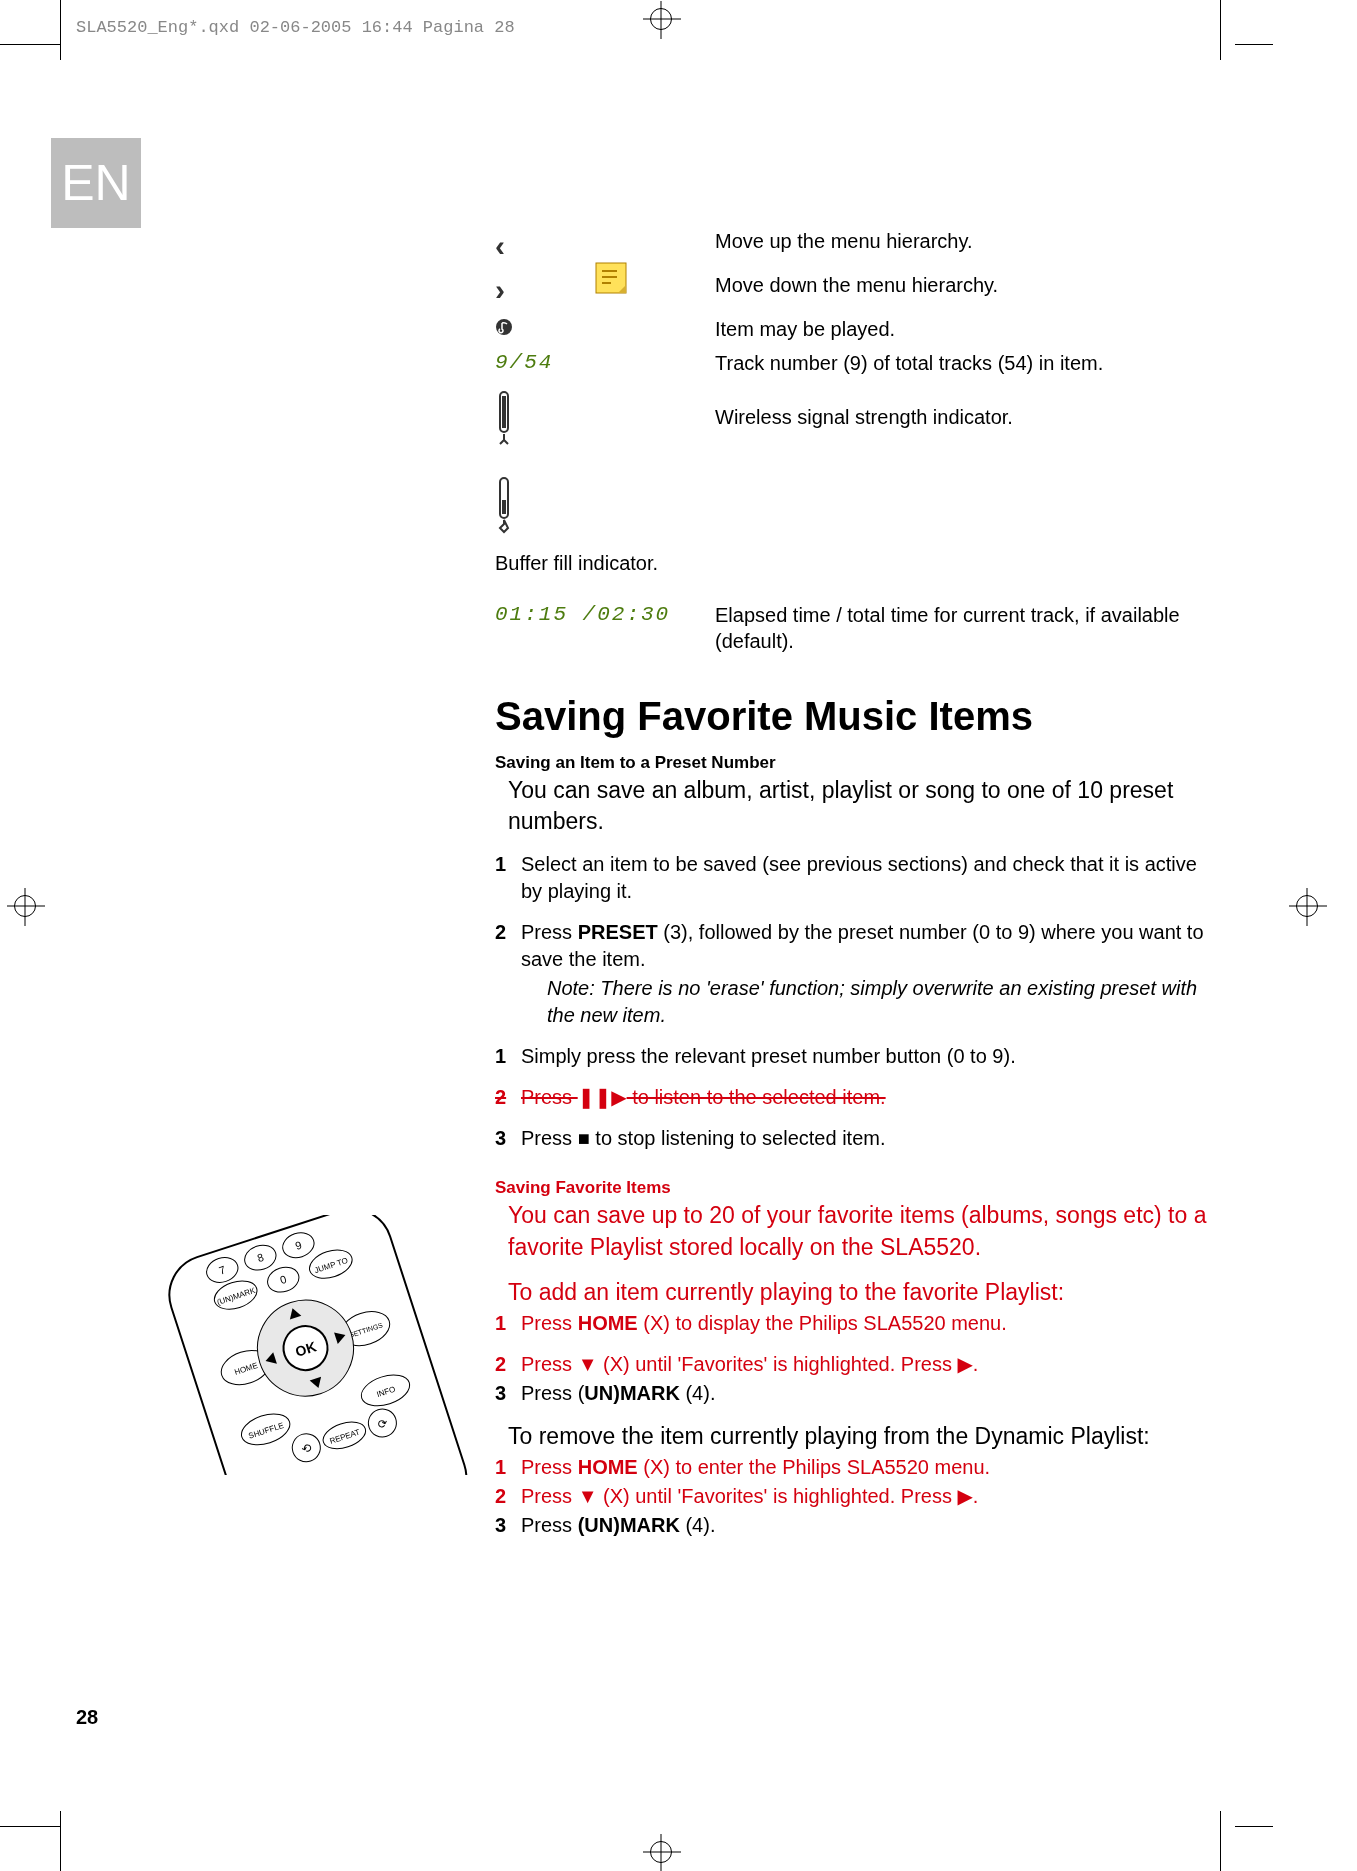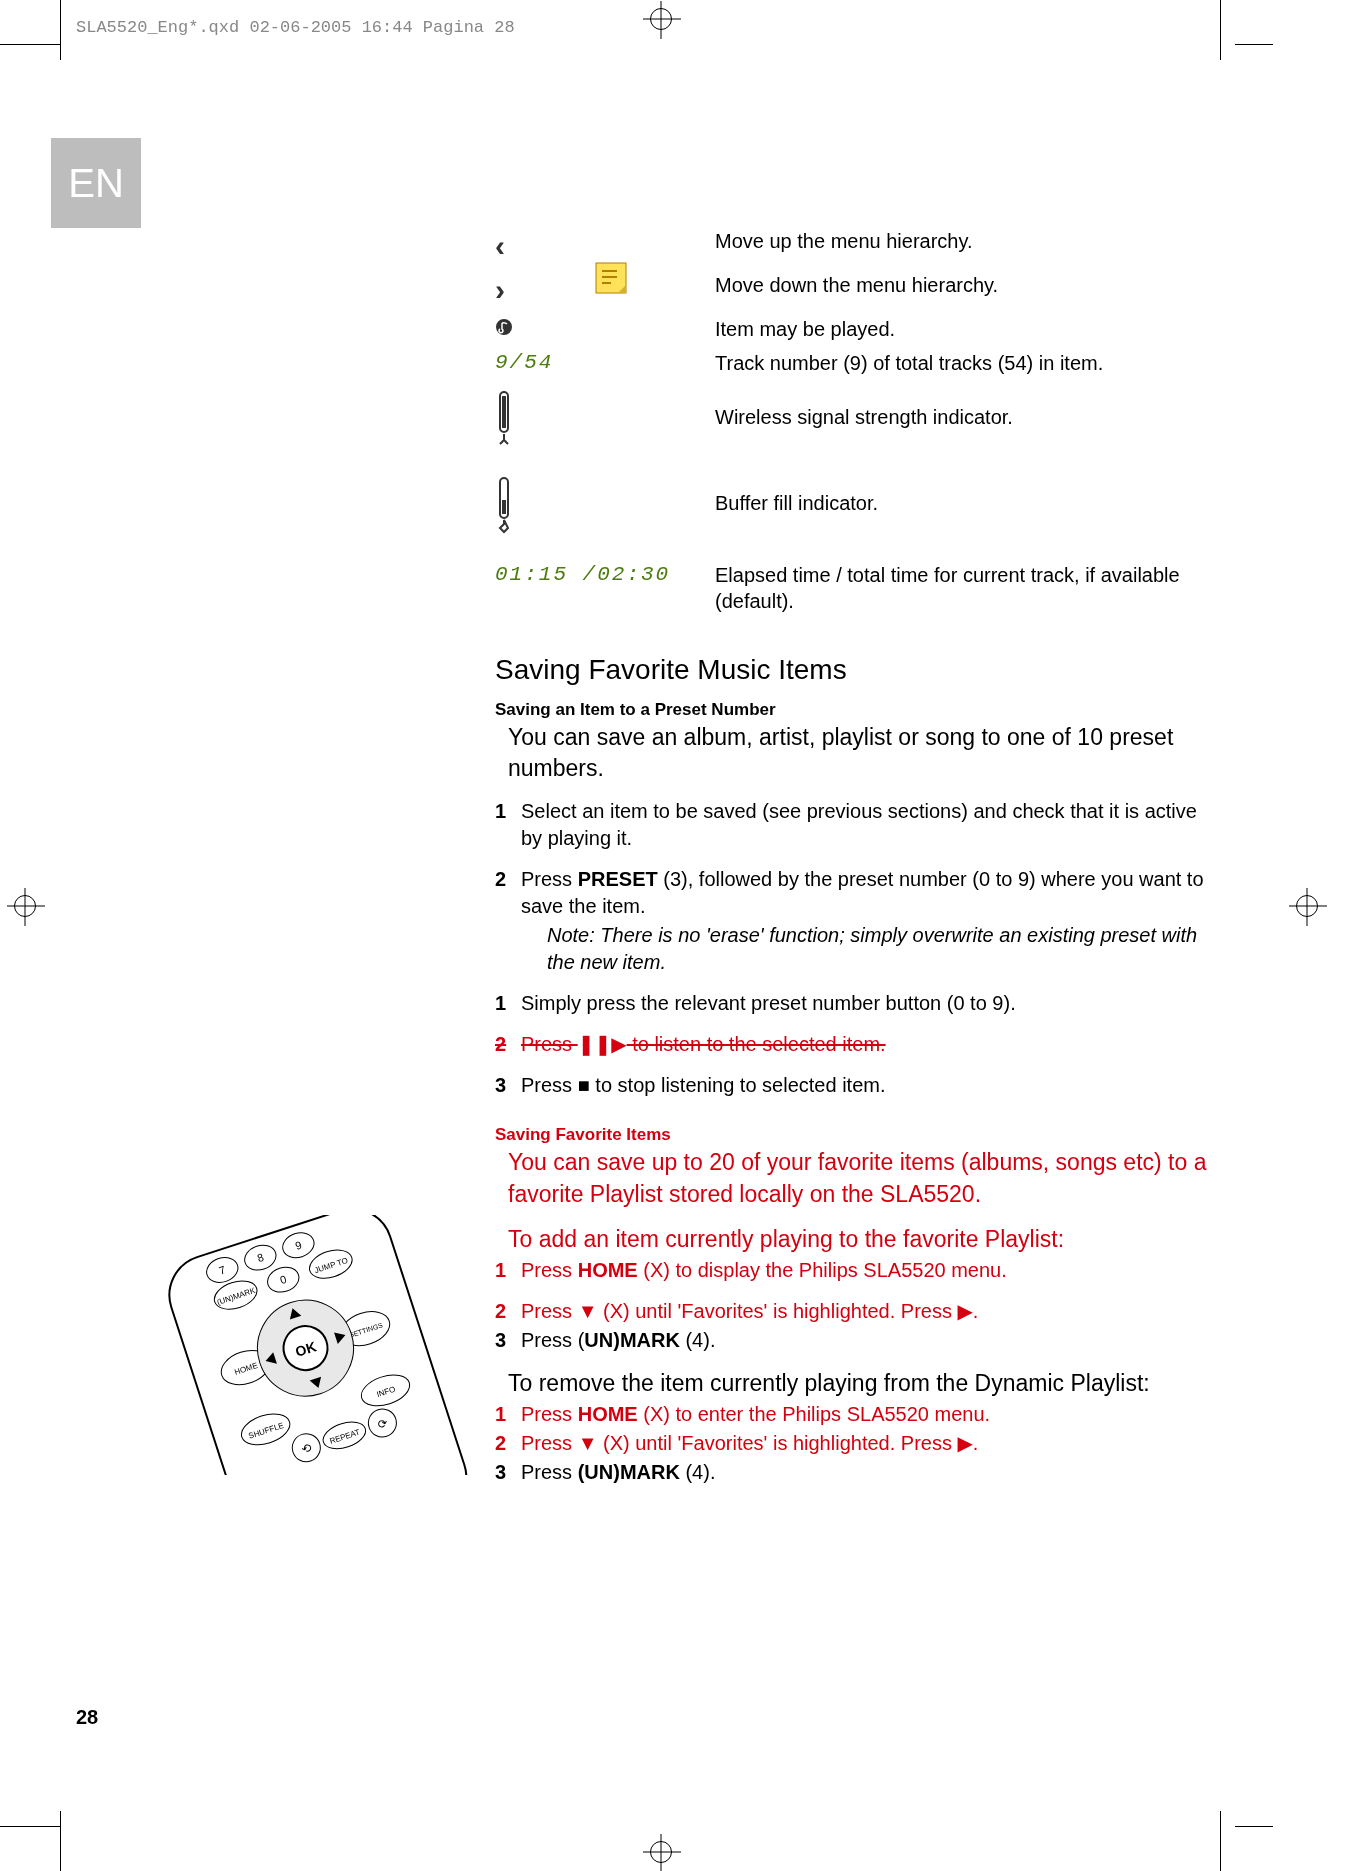--- a/index.html
+++ b/index.html
@@ -33,38 +33,38 @@
     font-family: "Courier New", monospace;
     font-size: 17px;
     color: #888;
   }
   .lang-badge {
     position: absolute;
     left: 51px; top: 138px;
     width: 90px; height: 90px;
     background: #bdbdbd;
     color: #fff;
-    font-size: 40px;
+    font-size: 50px;
     display: flex; align-items: center; justify-content: center;
     font-weight: 400;
   }
   .content {
     position: absolute;
     left: 495px;
     top: 228px;
     width: 720px;
   }
   .legend { width: 100%; }
   .legend-row { display: flex; align-items: flex-start; margin-bottom: 8px; }
   .legend-icon { width: 220px; font-size: 22px; color: #666; flex-shrink: 0; line-height: 1.2; }
   .legend-desc { font-size: 20px; line-height: 1.3; }
   .seg7 { font-family: "Courier New", monospace; letter-spacing: 2px; color: #4d7c0f; font-style: italic; font-size: 21px; }
   .indicator-svg { display: block; }
 
-  h1.section-title { font-size: 28px; font-weight: 400; margin-top: 40px; margin-bottom: 0; }
+  h1.section-title { font-size: 40px; font-weight: 700; margin-top: 40px; margin-bottom: 0; }
   h2.sub-title { font-size: 17px; font-weight: 700; margin-top: 14px; margin-bottom: 2px; }
   .body-text { font-size: 23px; line-height: 1.35; margin-bottom: 14px; margin-left: 13px; }
   ol.steps { list-style: none; padding-left: 0; }
   ol.steps > li { display: flex; font-size: 20px; line-height: 1.35; margin-bottom: 14px; }
   ol.steps > li .num { font-weight: 700; width: 26px; flex-shrink: 0; }
   ol.steps > li .txt { flex: 1; }
   .note { font-style: italic; margin-left: 26px; margin-top: 2px; }
   .red { color: #d4000f; }
   .strike { text-decoration: line-through; }
   .bold { font-weight: 700; }
@@ -148,21 +148,21 @@
     <div class="legend-row" style="margin-top:14px; margin-bottom:26px;">
       <div class="legend-icon">
         <svg width="18" height="60" viewBox="0 0 18 60" class="indicator-svg">
           <rect x="5" y="2" width="8" height="40" rx="4" fill="none" stroke="#333" stroke-width="2"></rect>
           <rect x="7" y="6" width="4" height="32" fill="#333"></rect>
           <path d="M9 44 L9 50 M5 54 L9 50 L13 54" fill="none" stroke="#333" stroke-width="2"></path>
         </svg>
       </div>
       <div class="legend-desc" style="padding-top:14px;">Wireless signal strength indicator.</div>
     </div>
-    <div class="legend-row" style="margin-bottom:26px;">
+    <div class="legend-row" style="margin-bottom:26px;flex-direction:column;">
       <div class="legend-icon">
         <svg width="18" height="60" viewBox="0 0 18 60" class="indicator-svg">
           <rect x="5" y="2" width="8" height="40" rx="4" fill="none" stroke="#333" stroke-width="2"></rect>
           <rect x="7" y="24" width="4" height="14" fill="#333"></rect>
           <path d="M9 44 L9 48 L5 52 L9 56 L13 52 Z" fill="none" stroke="#333" stroke-width="2"></path>
         </svg>
       </div>
       <div class="legend-desc" style="padding-top:14px;">Buffer fill indicator.</div>
     </div>
     <div class="legend-row">

